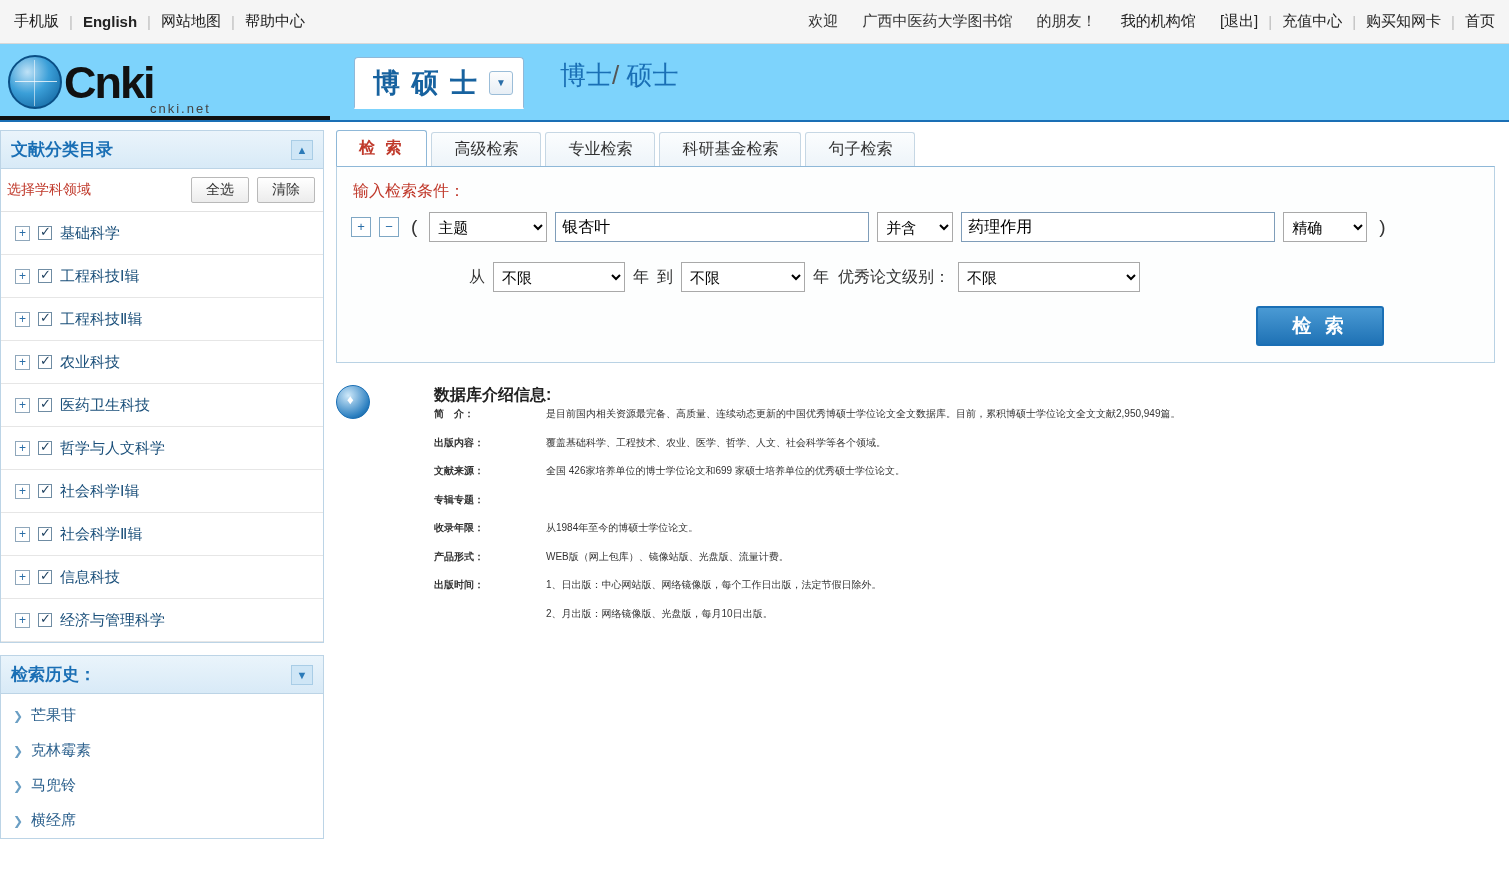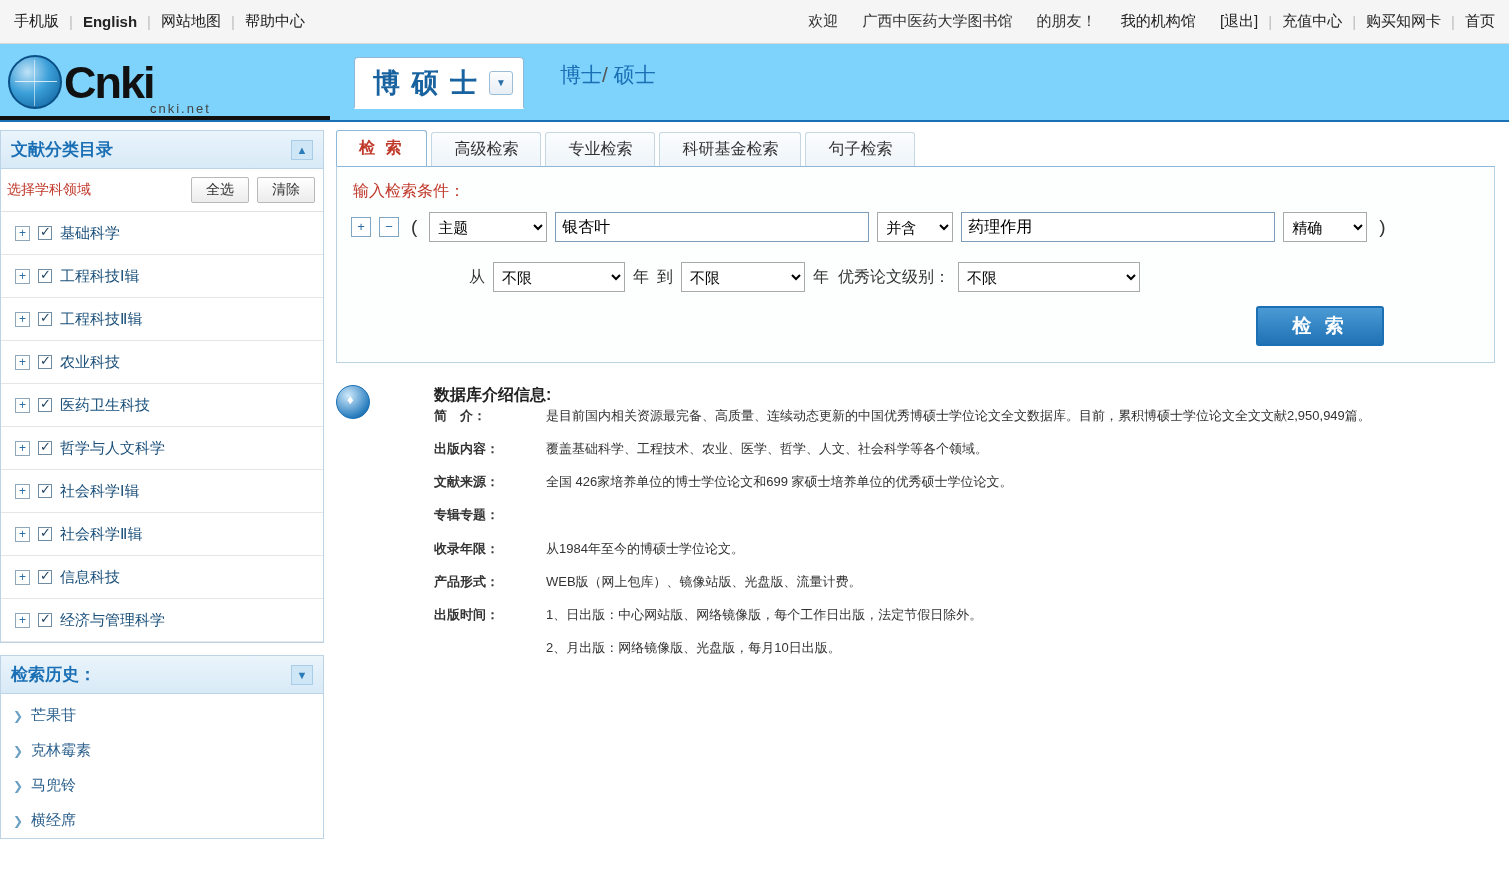--- a/index.html
+++ b/index.html
@@ -102,21 +102,21 @@
   .dbtab .caret {
     width: 24px; height: 24px;
     border: 1px solid #9bbdd8;
     border-radius: 3px;
     background: linear-gradient(#fdfdfd,#e7eef5);
     display: flex; align-items: center; justify-content: center;
     font-size: 10px; color: #2a6ea8;
   }
   .dblinks {
     margin-left: 36px; margin-bottom: 14px;
-    font-size: 21px; color: #1a6fb5;
+    font-size: 26px; color: #1a6fb5;
   }
   .dblinks a { color: #1a6fb5; text-decoration: none; }
   .dblinks .slash { color:#555; }
 
   
   .body { display: flex; height: calc(893px - 44px - 80px); }
 
   
   .sidebar { width: 330px; flex: 0 0 330px; padding: 8px 6px 0 0; }
   .panel {
@@ -262,21 +262,21 @@
     border: 1px solid #1a6fb5;
     flex: 0 0 auto;
     margin-right: 64px;
     position: relative;
   }
   .intro-icon:after {
     content:"♦"; position:absolute; left:10px; top:6px; color:#fff; font-size: 13px;
   }
   .intro-body { flex: 1; min-width: 0; }
   .intro-title { font-weight: bold; font-size: 16px; color: #222; margin-bottom: 0; }
-  .irow { display: flex; margin-bottom: 13px; font-size: 13px; line-height: 1.55; }
+  .irow { display: flex; margin-bottom: 13px; font-size: 10px; line-height: 1.55; }
   .irow .k { width: 112px; flex: 0 0 112px; color: #333; font-weight: bold; }
   .irow .v { flex: 1; color: #333; }
   .clip { max-height: 26px; overflow: hidden; }
 </style>
 </head>
 <body>
 
 <div class="topbar">
   <div class="left">
     <a href="#">手机版</a>

